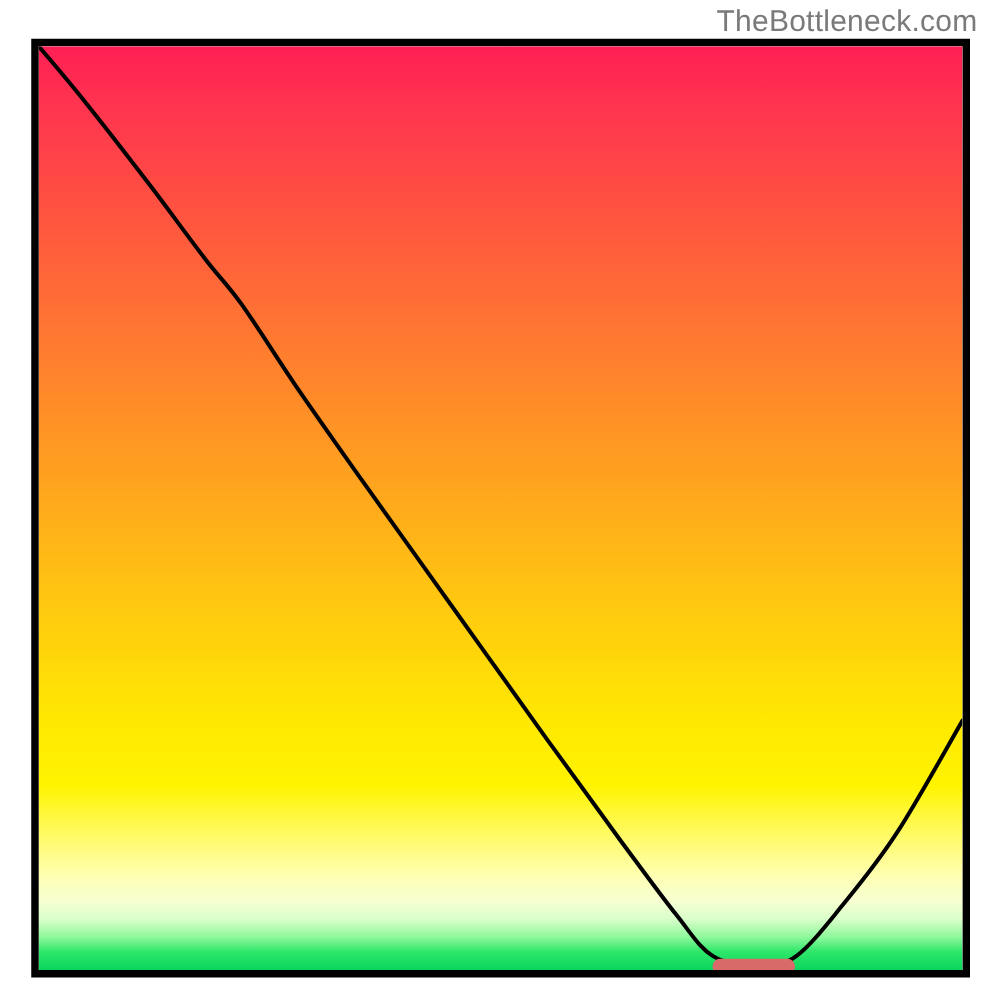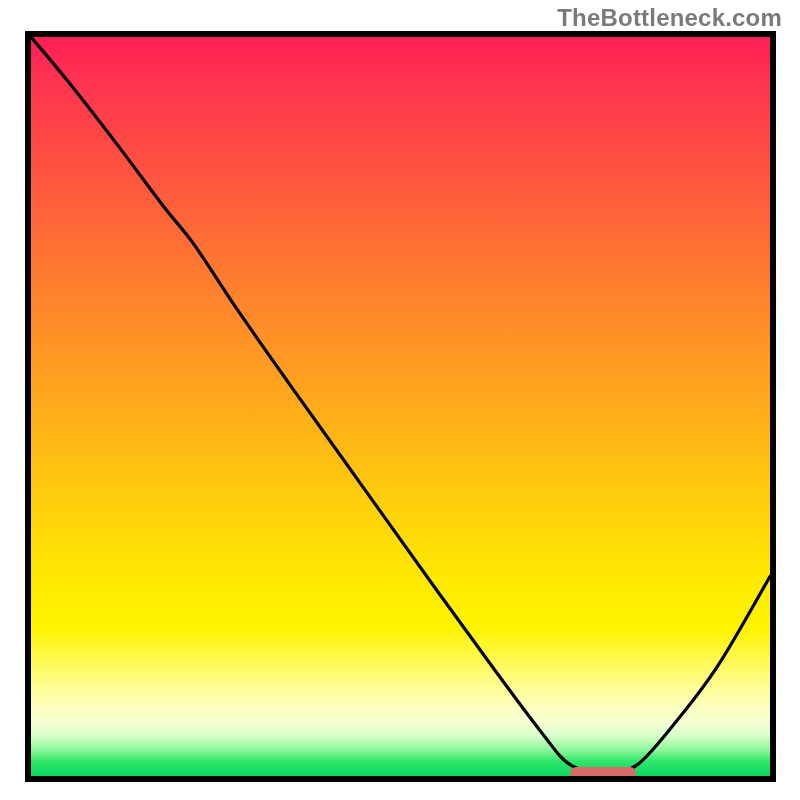--- a/index.html
+++ b/index.html
@@ -13,21 +13,21 @@
   .frame {
     position: relative;
     width: 800px;
     height: 800px;
   }
   .watermark {
     position: absolute;
     top: 4px;
     right: 18px;
     font-size: 24px;
-    font-weight: 700;
+    font-weight: 400;
     color: #7a7a7a;
     letter-spacing: 0.2px;
   }
   .plot-border {
     position: absolute;
     left: 25px;
     top: 31px;
     width: 751px;
     height: 751px;
     border: 6px solid #000;

